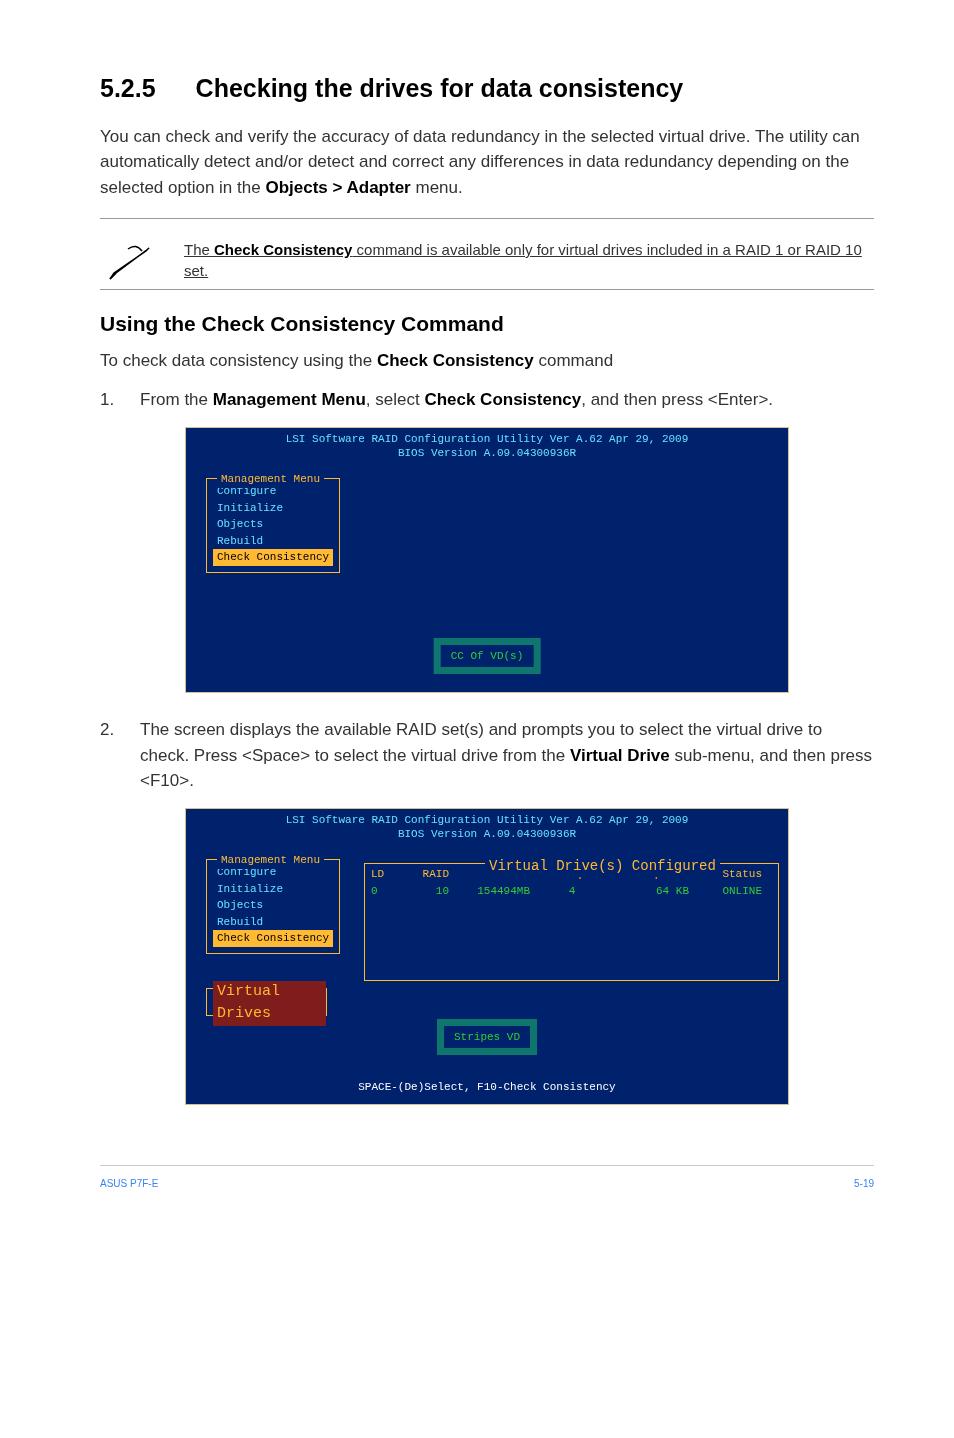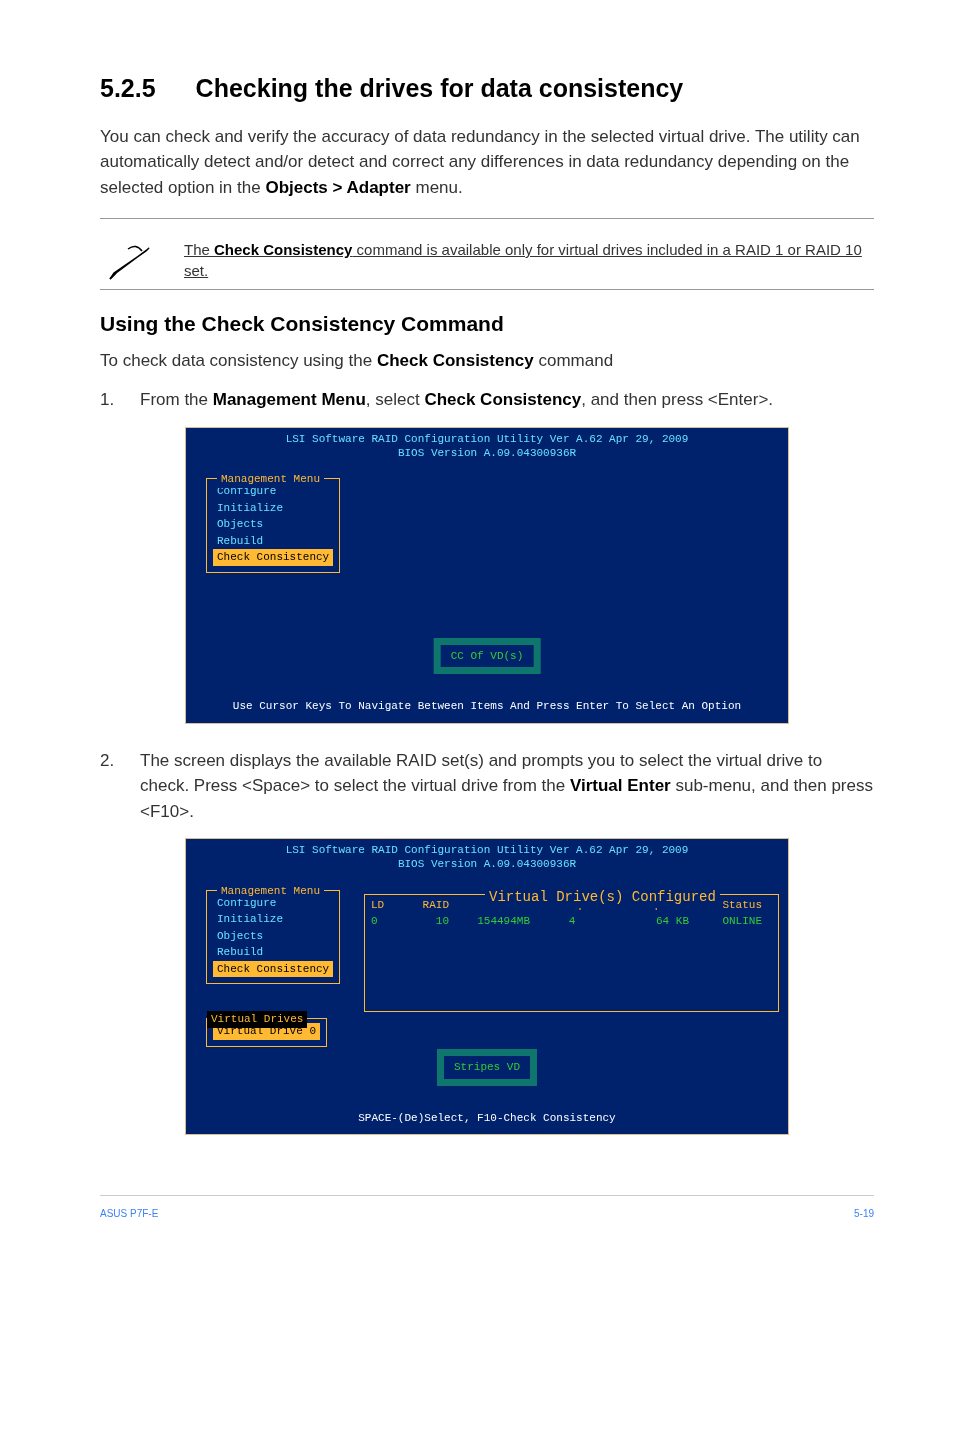--- a/index.html
+++ b/index.html
@@ -167,25 +167,25 @@
       border: 1px solid #ffb933;
       display: inline-block;
       padding: 4px 6px 6px 6px;
       position: relative;
       margin-left: 8px;
       margin-top: 12px;
     }
     .virtual-drives-box .box-title {
       position: absolute;
       top: -8px;
-      left: 0;
-      background: #000000;
+      left: 6px;
+      background: #7f1d1d;
       padding: 0 4px;
       color: #ffb933;
-      font-size: 11px;
+      font-size: 15px;
     }
     .page-footer {
       display: flex;
       justify-content: space-between;
       font-size: 10px;
       color: #3b82f6;
       margin-top: 60px;
       border-top: 1px solid #ccc;
       padding-top: 10px;
     }
@@ -236,27 +236,26 @@
     <div class="mgmt-box">
       <div class="box-title">Management Menu</div>
       <div class="mgmt-item">Configure</div>
       <div class="mgmt-item">Initialize</div>
       <div class="mgmt-item">Objects</div>
       <div class="mgmt-item">Rebuild</div>
       <div><span class="mgmt-item highlight">Check Consistency</span></div>
     </div>
     <div class="cc-box">CC Of VD(s)</div>
   </div>
-  <div class="footer-bar">Use Cursor Keys To Navigate Between Items And Press Enter To Select An Option</div>
 </div>
 
 <div class="numbered-item">
   <div class="num">2.</div>
   <div class="body">
-    <span>The screen displays the available RAID set(s) and prompts you to select the virtual drive to check. Press &lt;Space&gt; to select the virtual drive from the </span><b>Virtual Enter</b><span> sub-menu, and then press &lt;F10&gt;.</span>
+    <span>The screen displays the available RAID set(s) and prompts you to select the virtual drive to check. Press &lt;Space&gt; to select the virtual drive from the </span><b>Virtual Drive</b><span> sub-menu, and then press &lt;F10&gt;.</span>
   </div>
 </div>
 
 <div class="screenshot">
   <div class="topbar">
     <div>LSI Software RAID Configuration Utility Ver A.62 Apr 29, 2009</div>
     <div>BIOS Version   A.09.04300936R</div>
   </div>
   <div class="content" style="min-height:228px;">
     <div class="mgmt-box" style="position:relative;">

